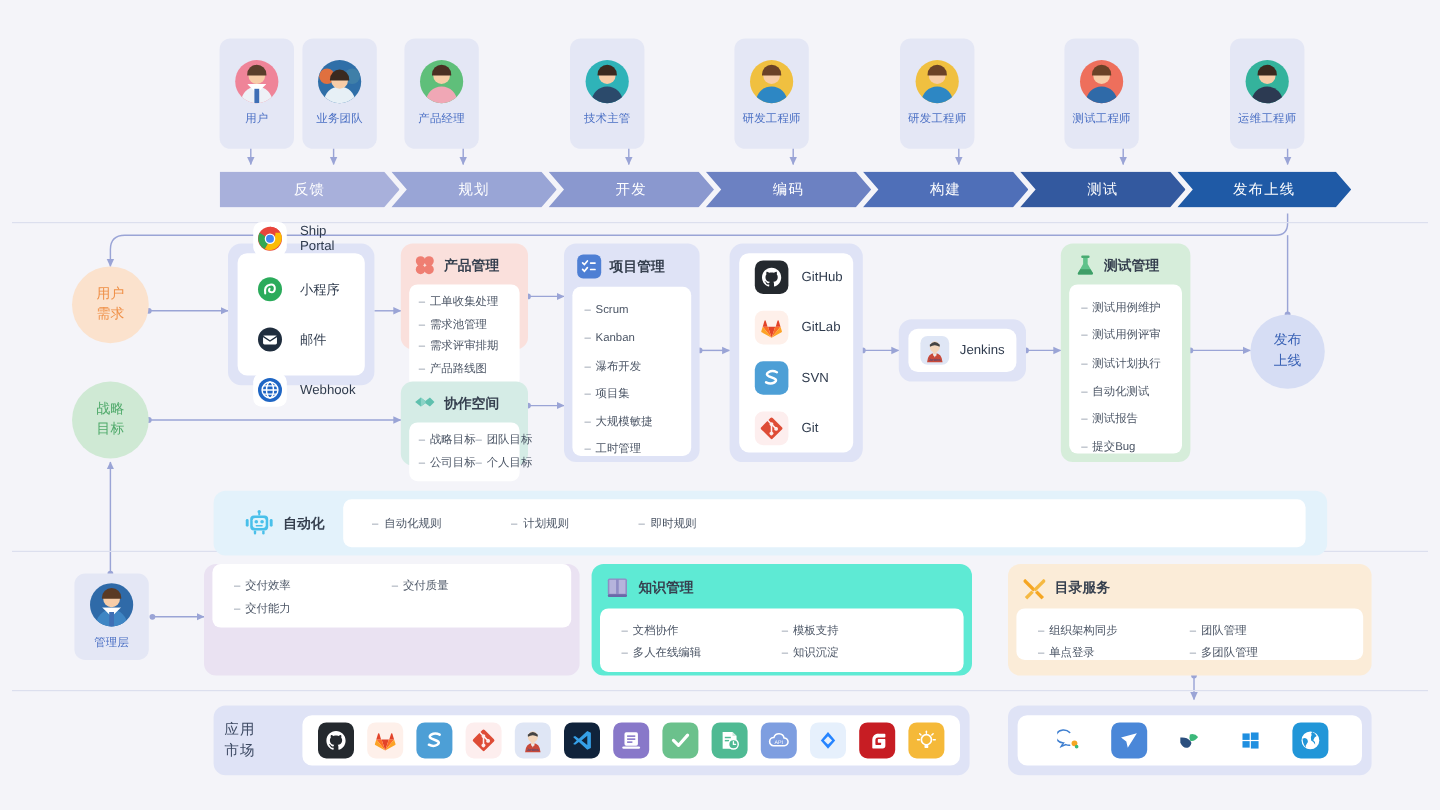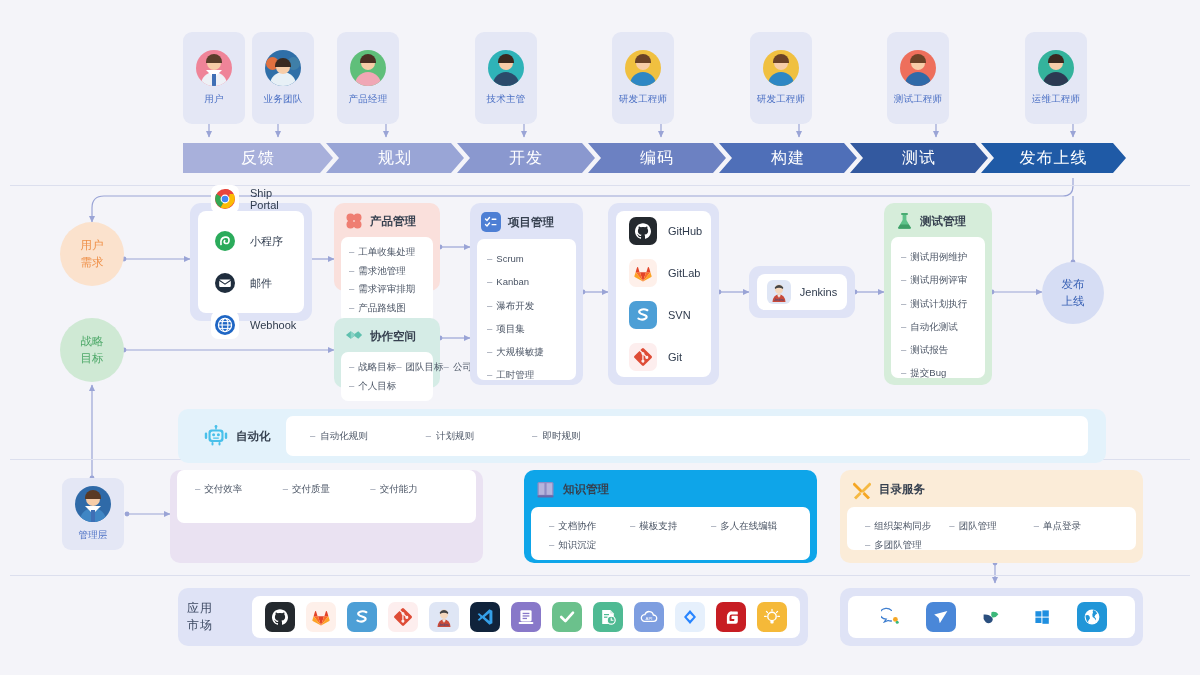--- a/index.html
+++ b/index.html
@@ -31,42 +31,42 @@
              width: 16px; height: 9px; border-radius: 8px 8px 0 0; }
   .av-tie  { position: absolute; left: 50%; bottom: 0; transform: translateX(-50%);
              width: 4px; height: 12px; background: #3f6fb5; }
   .av-collar { position: absolute; left: 50%; bottom: 8px; transform: translateX(-50%);
              width: 16px; height: 8px; background: #fff; clip-path: polygon(0 0,100% 0,50% 100%); }
 
   
   .phase-bar { position: absolute; left: 183px; top: 143px; display: flex; height: 30px; }
   .phase {
     height: 30px; display: flex; align-items: center; justify-content: center;
-    color: #fff; font-size: 16px; letter-spacing: 1px;
+    color: #fff; font-size: 12px; letter-spacing: 1px;
     clip-path: polygon(0 0, calc(100% - 13px) 0, 100% 50%, calc(100% - 13px) 100%, 0 100%, 13px 50%);
     margin-right: -7px;
   }
   .phase:first-child { clip-path: polygon(0 0, calc(100% - 13px) 0, 100% 50%, calc(100% - 13px) 100%, 0 100%); }
 
   
   .circle-node {
     position: absolute; border-radius: 50%;
     display: flex; flex-direction: column; align-items: center; justify-content: center;
     font-size: 11.5px; line-height: 1.45; text-align: center;
   }
 
   
   .group-card { position: absolute; border-radius: 10px; }
   .group-head { display: flex; align-items: center; gap: 7px; padding: 9px 26px 7px 11px; }
   .group-title { font-size: 11.5px; font-weight: bold; color: #36404f; white-space: nowrap; }
   .group-inner { background: #fff; border-radius: 7px; margin: 0 7px 7px 7px; padding: 9px 10px; }
   .bullets { list-style: none; }
   .bullets li { font-size: 9.5px; color: #4b5565; line-height: 1.95; white-space: nowrap; }
   .bullets li::before { content: "–"; color: #8b94a4; margin-right: 4px; }
-  .two-col { display: grid; grid-template-columns: 1fr 1fr 1fr; }
+  .two-col { display: grid; grid-template-columns: 1fr 1fr; }
 
   
   .shell { position: absolute; background: #dfe3f6; border-radius: 11px; padding: 8px; }
   .shell-inner { background: #fff; border-radius: 8px; width: 100%; height: 100%;
                  display: flex; flex-direction: column; justify-content: center; }
   .app-row { display: flex; align-items: center; gap: 11px; padding: 7px 13px; }
   .app-name { font-size: 11px; color: #2f3b4d; }
 
   
   .tile { width: 24px; height: 24px; border-radius: 6px; display: flex; align-items: center;
@@ -509,21 +509,21 @@
   <div class="group-card" style="left:170px; top:470px; width:313px; height:93px; background:#eae2f2;">
     <div class="group-inner" style="height:53px; padding:9px 18px;">
       <ul class="bullets two-col" id="metrics-list">
           <li style="line-height: 2;">交付效率</li>
           <li style="line-height: 2;">交付质量</li>
           <li style="line-height: 2;">交付能力</li>
         </ul>
     </div>
   </div>
 
-  <div class="group-card" style="left:524px; top:470px; width:293px; height:93px; background:#0ea5e9;">
+  <div class="group-card" style="left:493px; top:470px; width:317px; height:93px; background:#5eead4;">
     <div class="group-head">
       <span class="tile" style="width:21px;height:21px;background:transparent;">
         <svg width="19" height="19" viewBox="0 0 19 19">
           <rect x="1.5" y="2" width="16" height="14" rx="1.5" fill="#8f8cc4"></rect>
           <rect x="2.8" y="3.2" width="5.6" height="11.6" fill="#b6b4dc"></rect>
           <rect x="10.6" y="3.2" width="5.6" height="11.6" fill="#b6b4dc"></rect>
           <rect x="1.5" y="15.3" width="16" height="2.2" rx="1" fill="#6b68a8"></rect>
         </svg>
       </span>
       <span class="group-title">知识管理</span>

